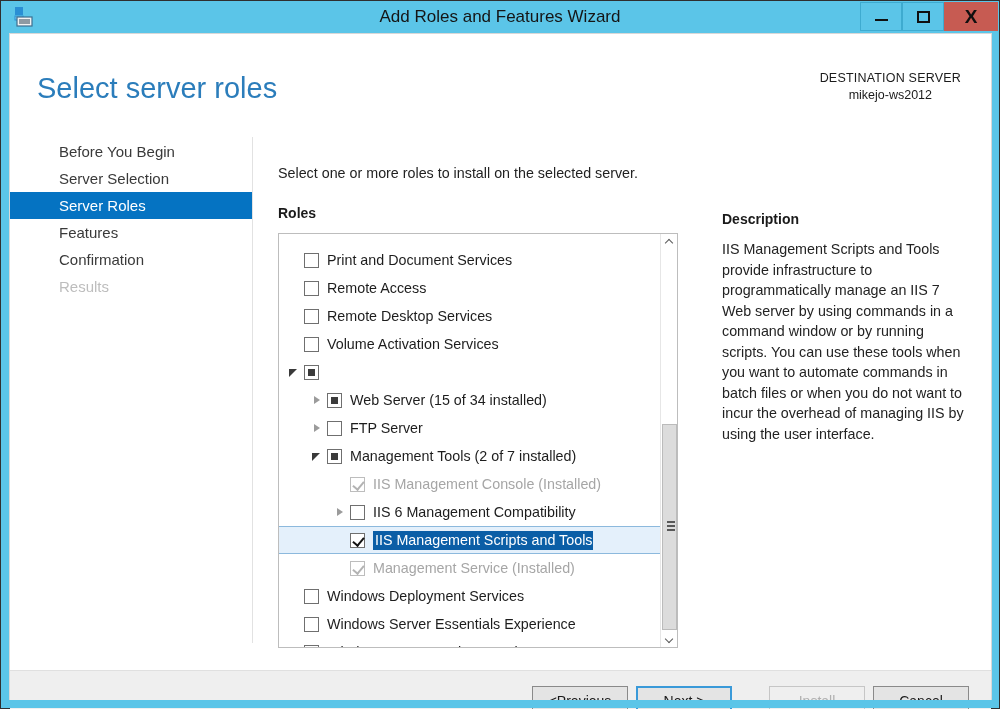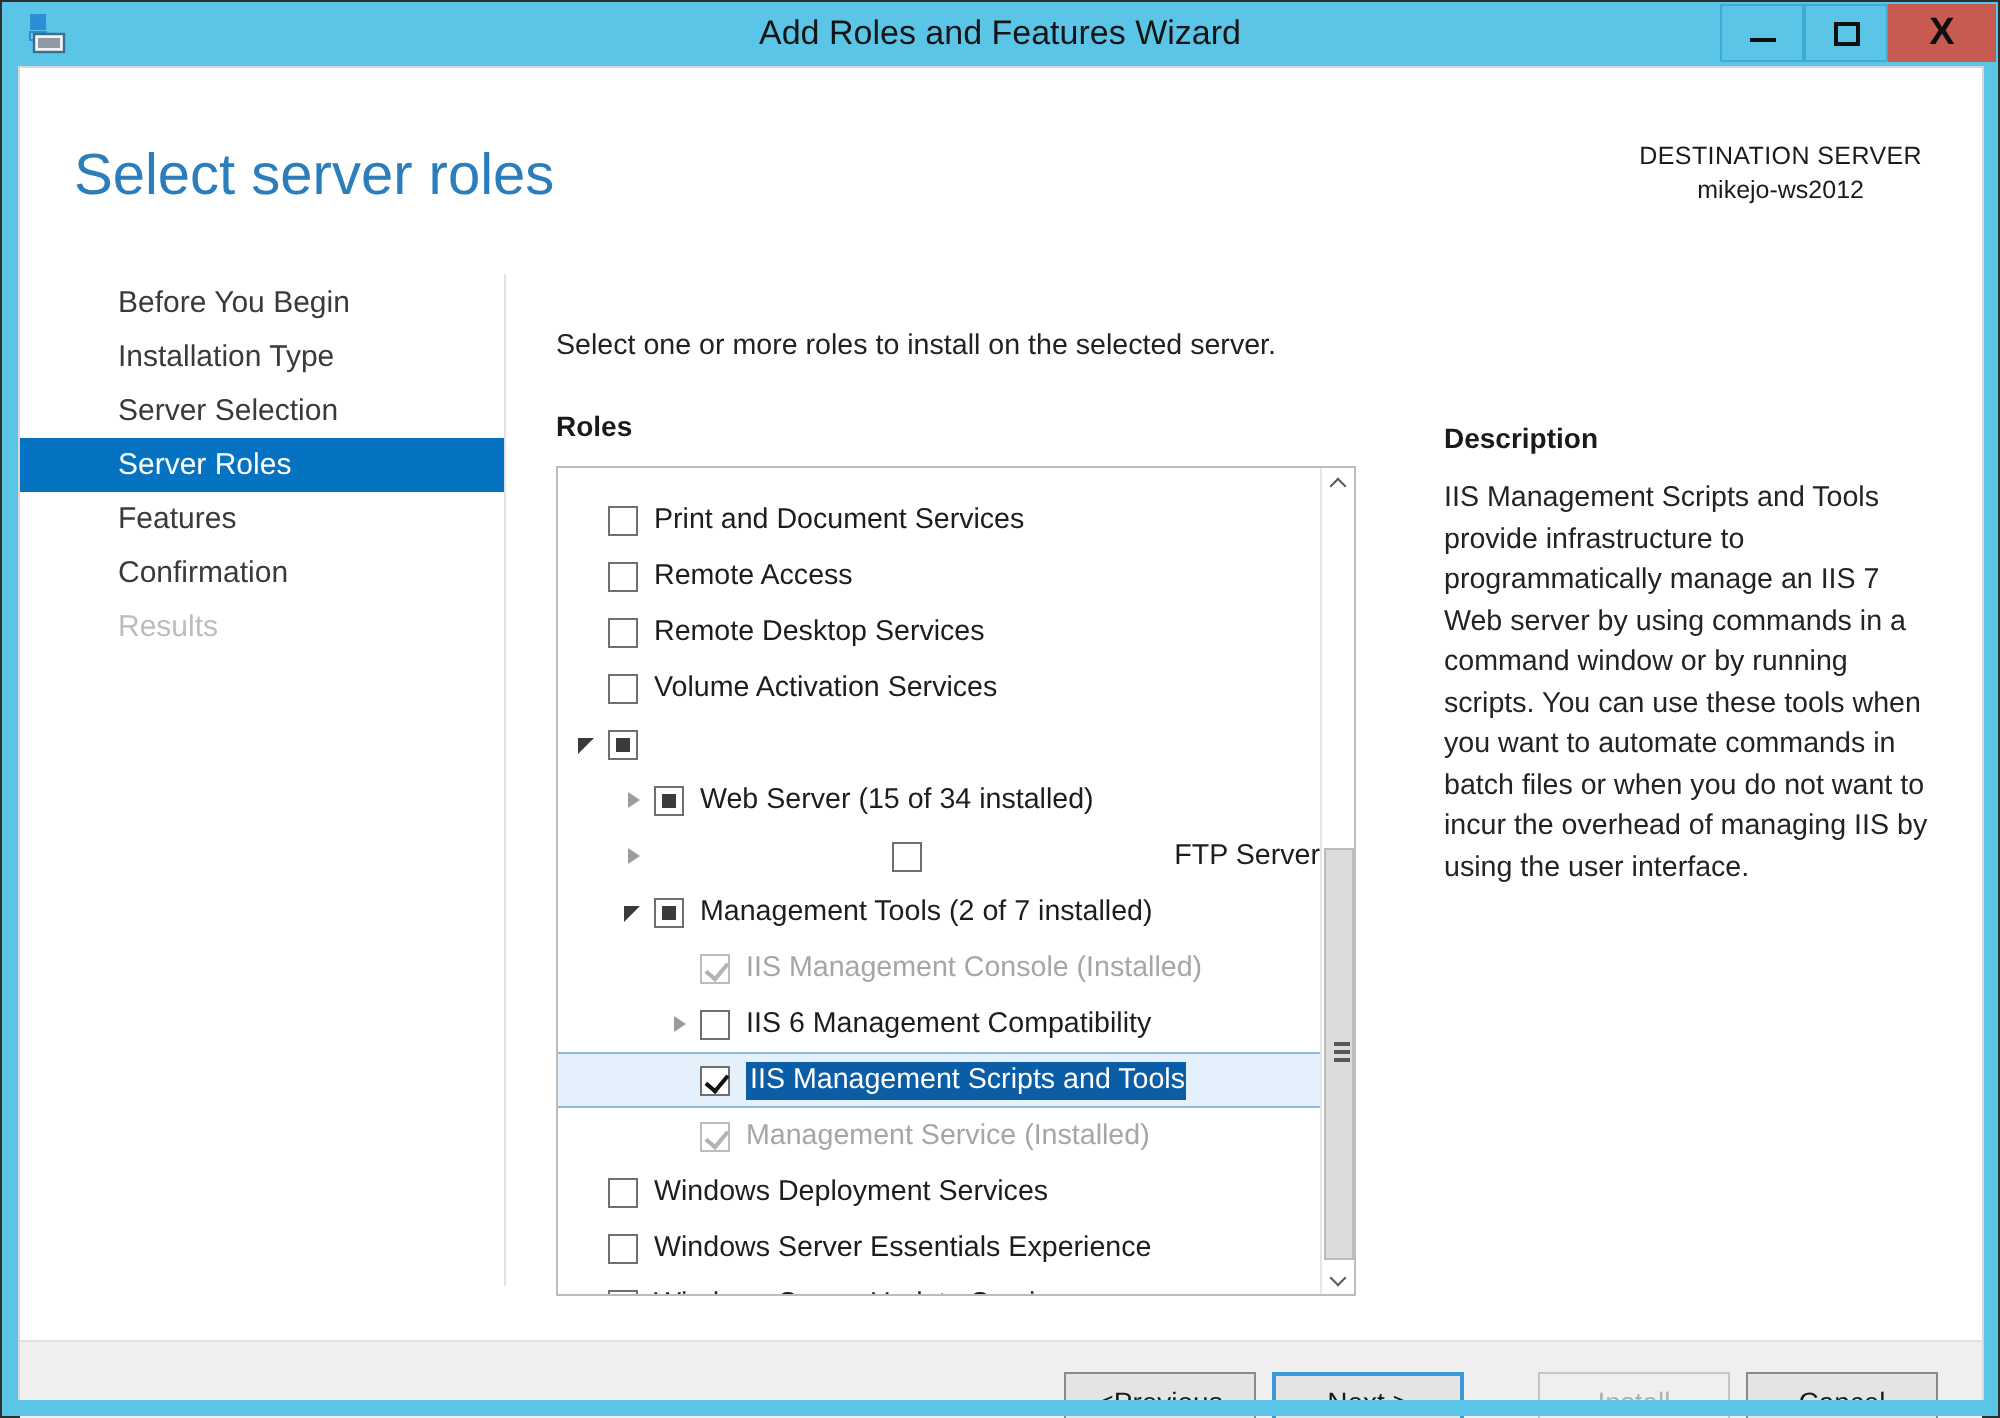--- a/index.html
+++ b/index.html
@@ -325,21 +325,20 @@
 
     <div id="page-title">Select server roles</div>
 
     <div id="dest-block">
       <div id="dest-label">DESTINATION SERVER</div>
       <div id="dest-server">mikejo-ws2012</div>
     </div>
 
     <div id="nav">
         <div class="nav-item"><span>Before You Begin</span></div>
-        <div class="nav-item"><span>Installation Type</span></div>
         <div class="nav-item"><span>Server Selection</span></div>
         <div class="nav-item selected"><span>Server Roles</span></div>
         <div class="nav-item"><span>Features</span></div>
         <div class="nav-item"><span>Confirmation</span></div>
         <div class="nav-item disabled"><span>Results</span></div>
       </div>
     <div id="nav-divider"></div>
 
     <div id="instruction">Select one or more roles to install on the selected server.</div>
     <div id="roles-label">Roles</div>
@@ -373,21 +372,21 @@
             </div>
             <div class="trow" style="padding-left: 9px;">
               <span class="exp expanded"></span>
               <span class="cb partial"></span>
             </div>
             <div class="trow" style="padding-left: 32px;">
               <span class="exp collapsed"></span>
               <span class="cb partial"></span>
               <span class="lbl">Web Server (15 of 34 installed)</span>
             </div>
-            <div class="trow" style="padding-left: 32px; justify-content: space-between;">
+            <div class="trow" style="padding-left: 32px;">
               <span class="exp collapsed"></span>
               <span class="cb unchecked"></span>
               <span class="lbl">FTP Server</span>
             </div>
             <div class="trow" style="padding-left: 32px;">
               <span class="exp expanded"></span>
               <span class="cb partial"></span>
               <span class="lbl">Management Tools (2 of 7 installed)</span>
             </div>
             <div class="trow dim" style="padding-left: 55px;">

